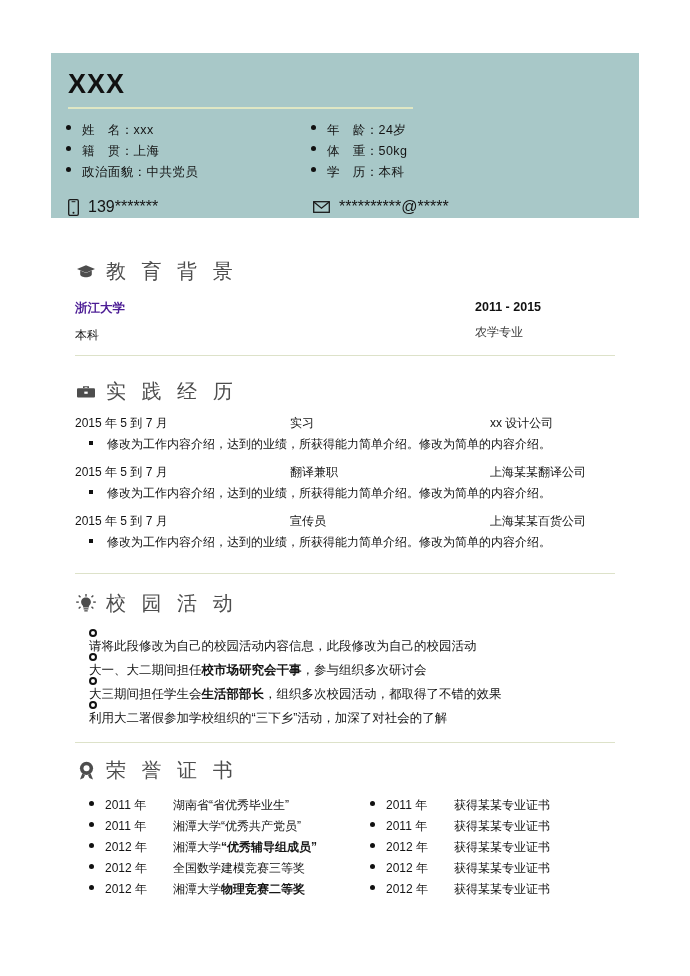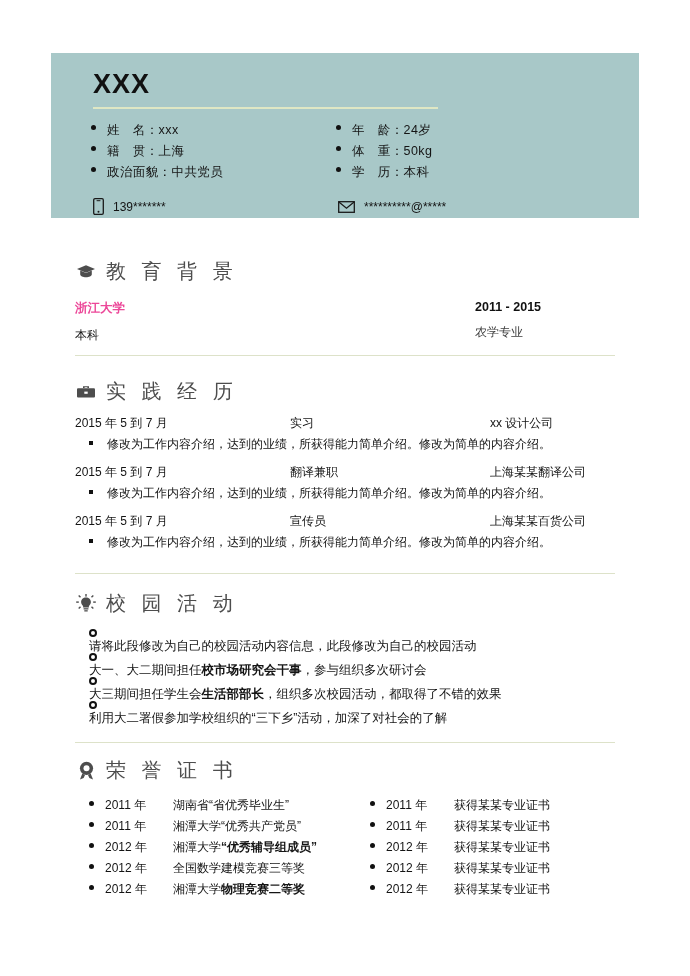--- a/index.html
+++ b/index.html
@@ -18,21 +18,21 @@
 
   
   .header {
     position: absolute;
     left: 51px;
     top: 53px;
     width: 588px;
     height: 165px;
     background: #a8c8c8;
     box-sizing: border-box;
-    padding: 14px 24px 0 40px;
+    padding: 14px 24px 0 15px;
   }
   .header-name {
     font-size: 27px;
     font-weight: bold;
     letter-spacing: 1px;
     color: #111111;
     line-height: 34px;
     margin: 0 0 0 2px;
   }
   .header-rule {
@@ -76,21 +76,21 @@
     white-space: pre;
   }
 
   .contact-row {
     display: flex;
     margin-top: 15px;
   }
   .contact-item {
     display: flex;
     align-items: center;
-    font-size: 12px;
+    font-size: 16px;
     color: #141414;
   }
   .contact-item.phone { width: 245px; margin-left: 2px;}
   .contact-item.email { width: 260px; }
   .contact-icon {
     margin-right: 9px;
     display: flex;
     align-items: center;
     flex: 0 0 auto;
   }
@@ -134,21 +134,21 @@
   .edu-row {
     display: flex;
     justify-content: space-between;
     margin-top: 16px;
   }
   .edu-left { width: 300px; }
   .edu-right { width: 140px; text-align: left; }
   .edu-school {
     font-size: 12.5px;
     font-weight: bold;
-    color: #ec4899;
+    color: #4c1d95;
     margin-bottom: 10px;
   }
   .edu-degree { font-size: 12px; color: #141414; }
   .edu-years {
     font-size: 12.5px;
     font-weight: bold;
     color: #111;
     margin-bottom: 10px;
   }
   .edu-major { font-size: 12px; color: #404040; }

